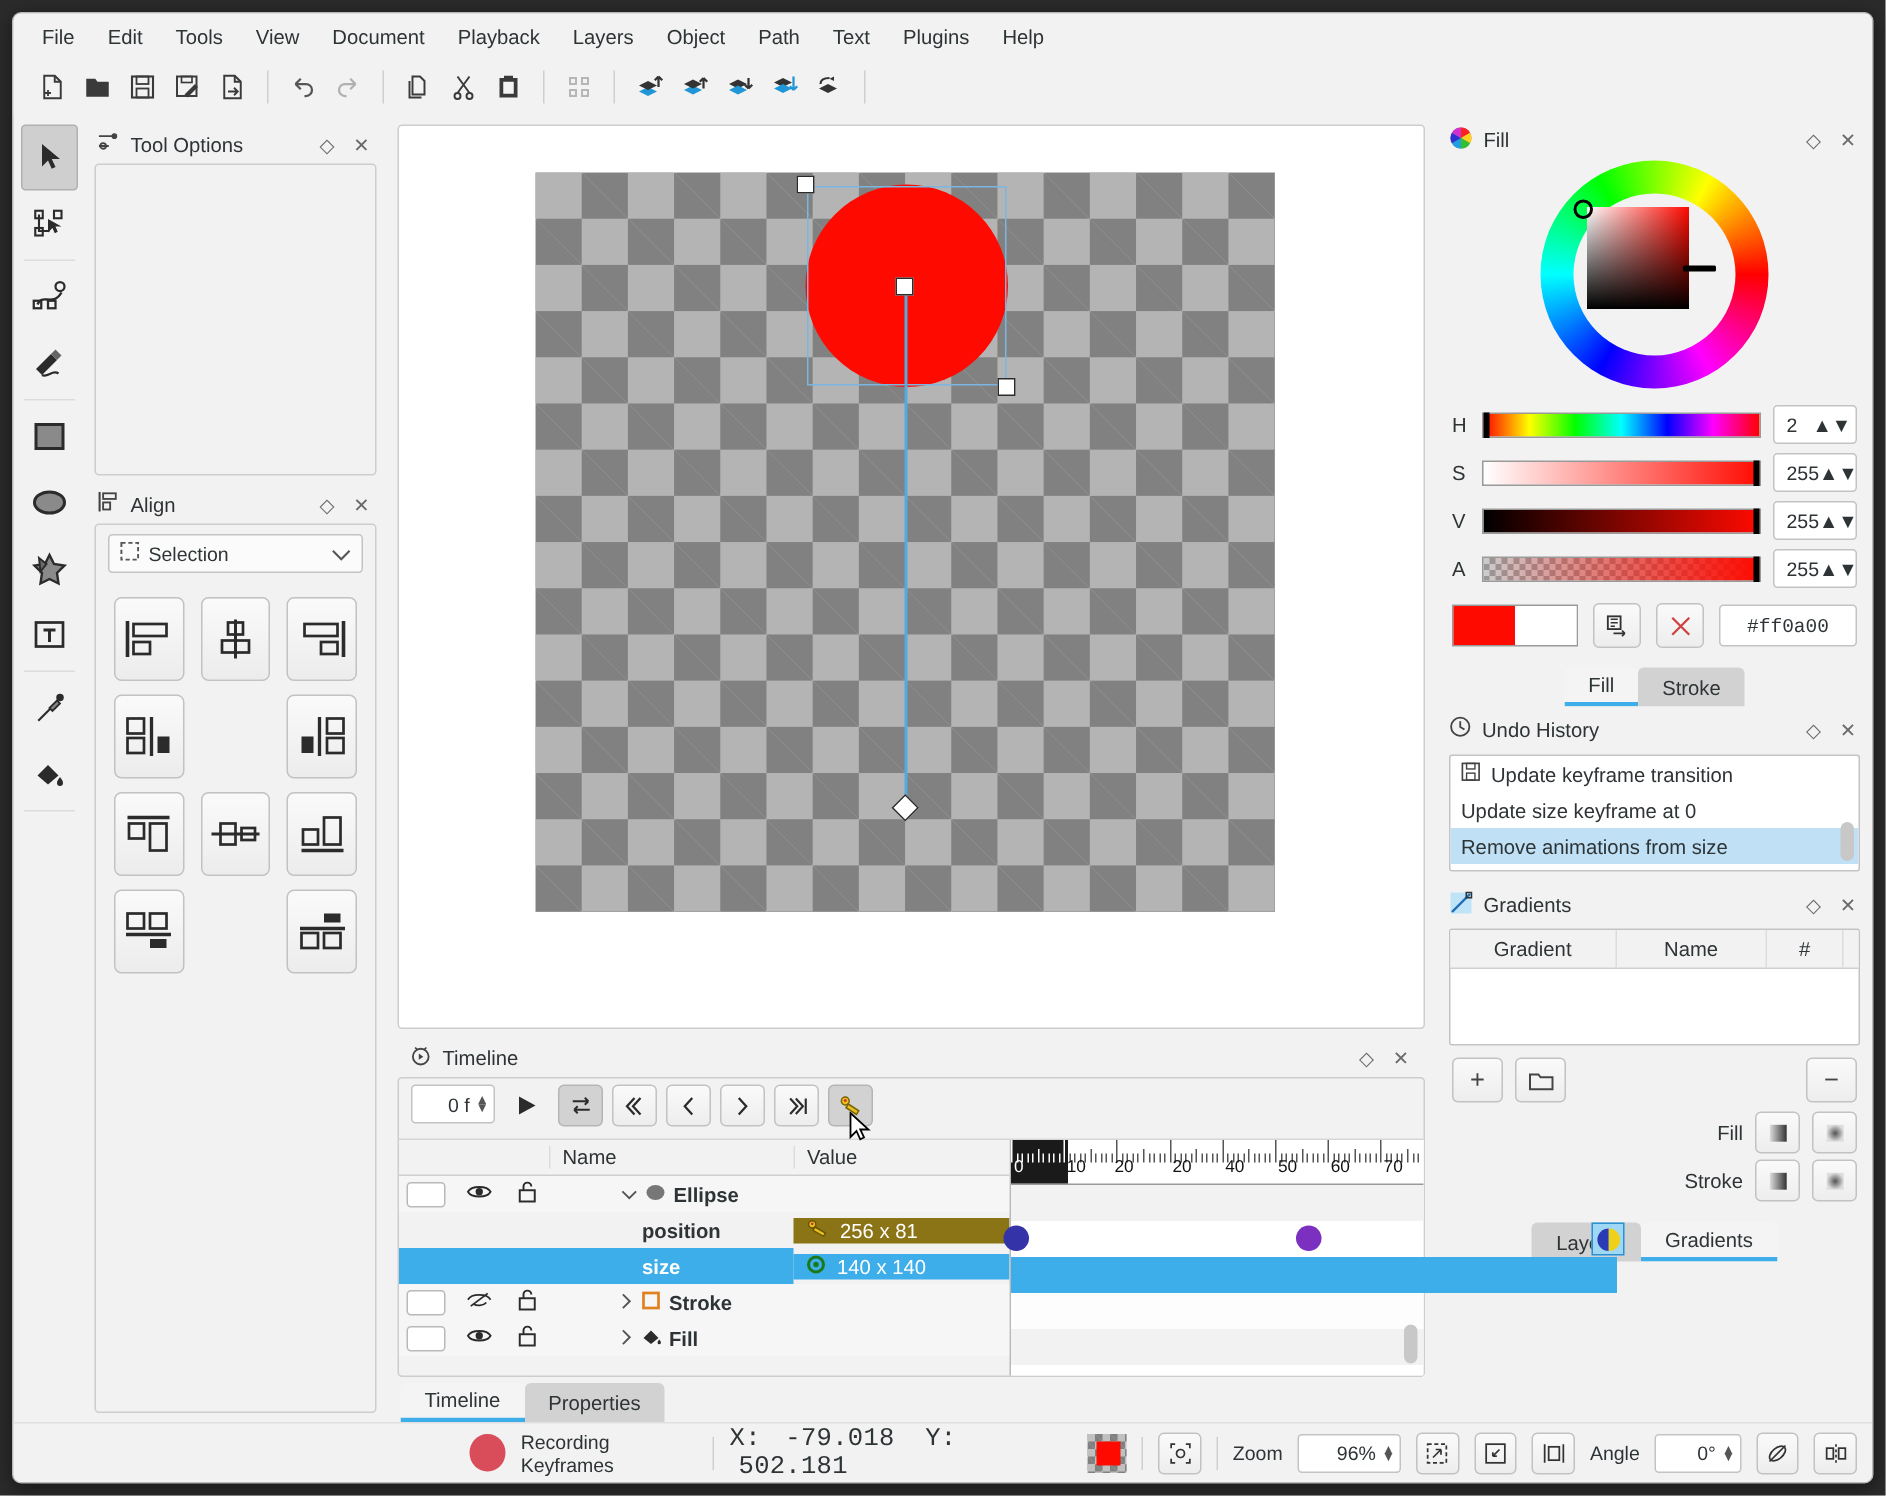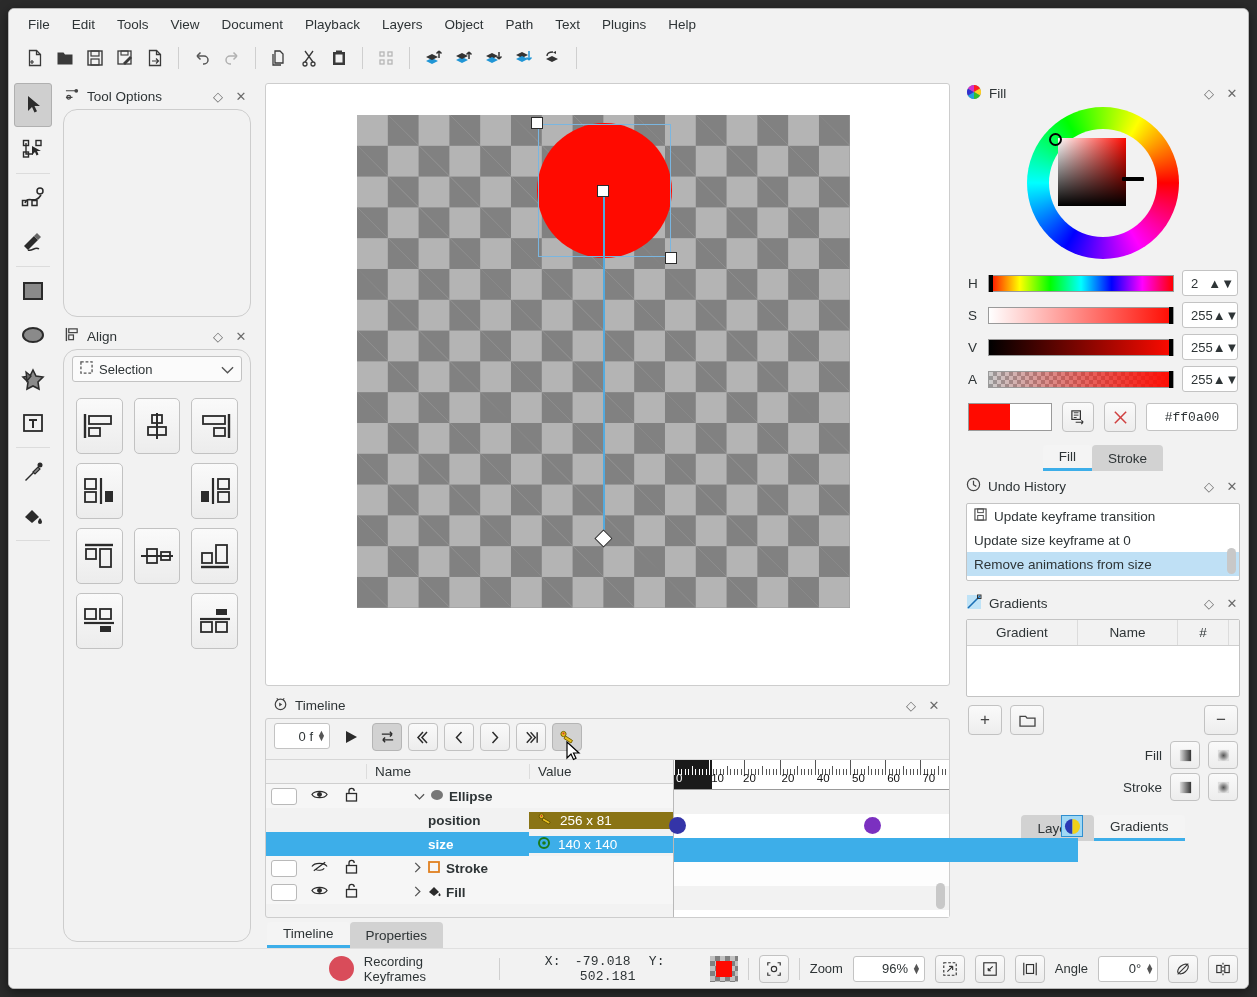--- a/index.html
+++ b/index.html
@@ -39,21 +39,21 @@
   .trail-sep { width:34px; height:1px; background:#dcdcdc; margin:2px 0; }
 
   .centercol { flex:1 1 auto; display:flex; flex-direction:column; min-width:0; }
   .rightcol { width:290px; flex:0 0 290px; display:flex; flex-direction:column; }
 
   
   .panel { background:#f2f2f2; display:flex; flex-direction:column; min-height:0; }
   .panel-head { height:26px; display:flex; align-items:center; padding:0 8px; gap:7px; flex:0 0 auto; }
   .panel-title { font-size:13.5px; color:#2e3436; flex:1 1 auto; }
   .panel-btn { width:16px; height:16px; display:flex; align-items:center; justify-content:center; color:#6a6a6a; }
-  .panel-body { flex:1 1 auto; border:1px solid #cdcdcd; background:#f2f2f2; margin:0 6px 6px 6px; border-radius:14px; min-height:0; }
+  .panel-body { flex:1 1 auto; border:1px solid #cdcdcd; background:#f2f2f2; margin:0 6px 6px 6px; border-radius:3px; min-height:0; }
 
   
   .left-panels { width:200px; flex:0 0 200px; display:flex; flex-direction:column; padding-top:6px; }
   .tooloptions { height:240px; flex:0 0 240px; }
   .alignpanel { flex:1 1 auto; }
 
   .combo { height:26px; margin:6px 8px; background:#fbfbfb; border:1px solid #c3c3c3; border-radius:3px;
            display:flex; align-items:center; padding:0 7px; gap:6px; font-size:13px; }
   .combo .cval { flex:1 1 auto; }
   .aligngrid { display:grid; grid-template-columns:repeat(3, 1fr); gap:9px 11px; padding:10px 12px; }
@@ -150,21 +150,21 @@
   .gfslabel { font-size:13.5px; }
   .gradbtn { width:30px; height:28px; background:linear-gradient(#fafafa,#ededed); border:1px solid #c2c2c2; border-radius:4px;
              display:flex; align-items:center; justify-content:center; }
 
   
   .statusbar { height:40px; flex:0 0 40px; display:flex; align-items:center; padding:0 10px 0 0; gap:10px; background:#f2f2f2;
                border-top:1px solid #e0e0e0; }
   .sb-sep { width:1px; height:22px; background:#cfcfcf; }
   .reckey { display:flex; align-items:center; gap:10px; }
   .recdot { width:25px; height:25px; border-radius:50%; background:#d94c5a; }
-  .coords { font-family:"Liberation Mono", monospace; font-size:13px; letter-spacing:.2px;text-align:center; }
+  .coords { font-family:"Liberation Mono", monospace; font-size:17px; letter-spacing:.2px; }
   .miniswatch { width:28px; height:26px;
     background-image:
       linear-gradient(45deg,#808080 25%, transparent 25%, transparent 75%, #808080 75%),
       linear-gradient(45deg,#808080 25%, transparent 25%, transparent 75%, #808080 75%);
     background-color:#c0c0c0; background-size:10px 10px; background-position:0 0,5px 5px;
     position:relative; }
   .miniswatch i { position:absolute; left:6px; top:5px; width:16px; height:16px; background:#ff0a00; display:block; }
   .sbbtn { width:30px; height:28px; background:linear-gradient(#fafafa,#ededed); border:1px solid #c2c2c2; border-radius:4px;
            display:flex; align-items:center; justify-content:center; }
   .cursor-arrow { position:absolute; pointer-events:none; }

